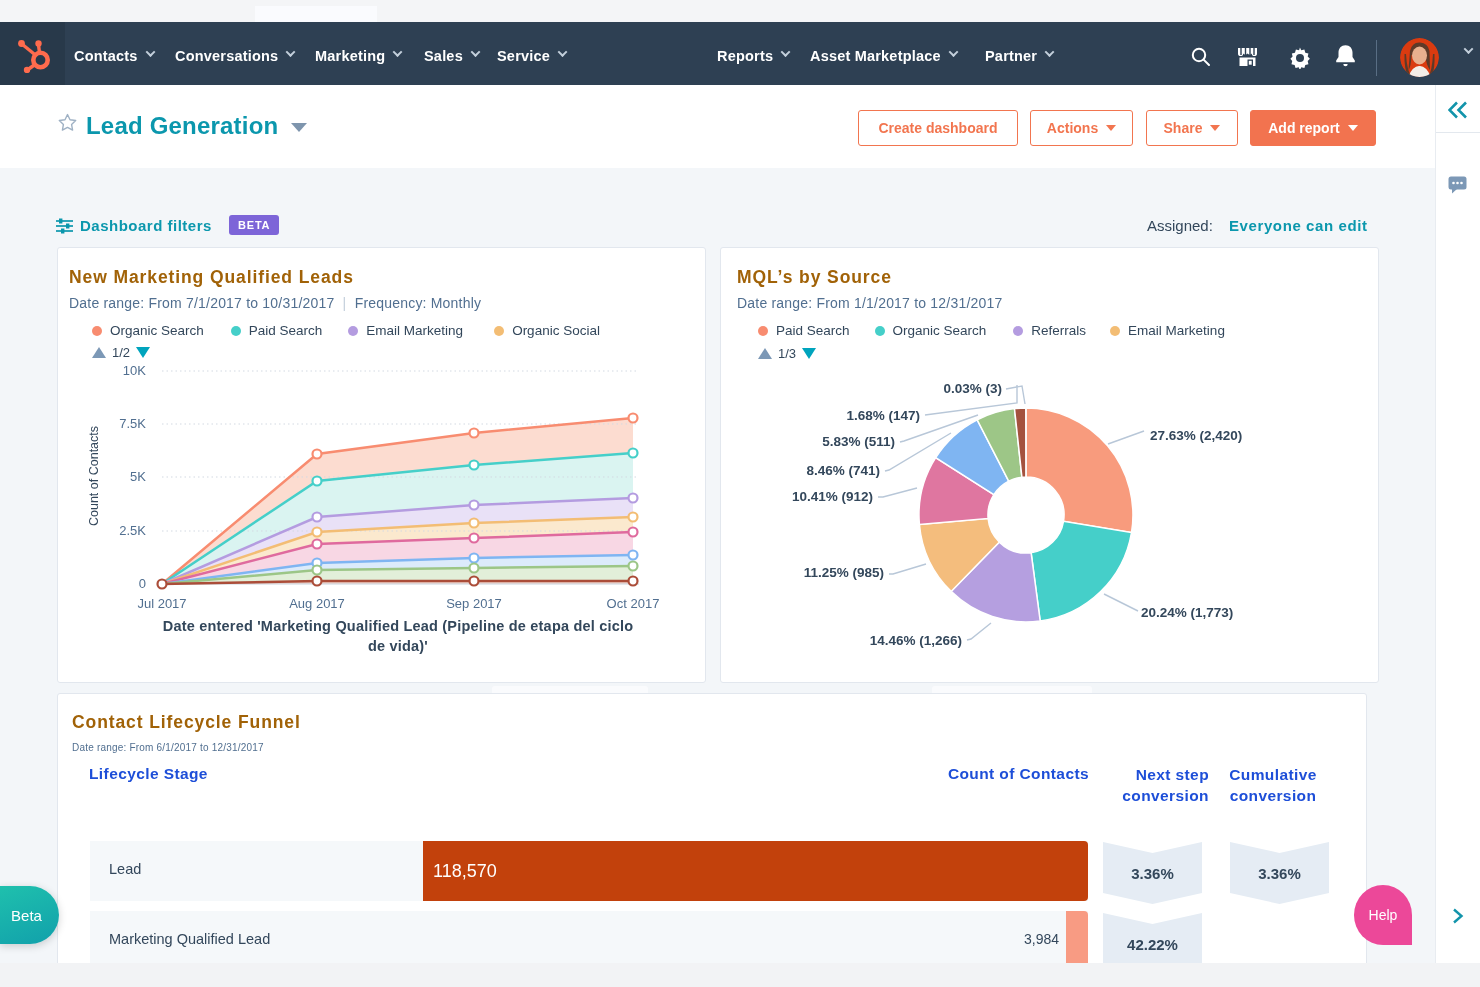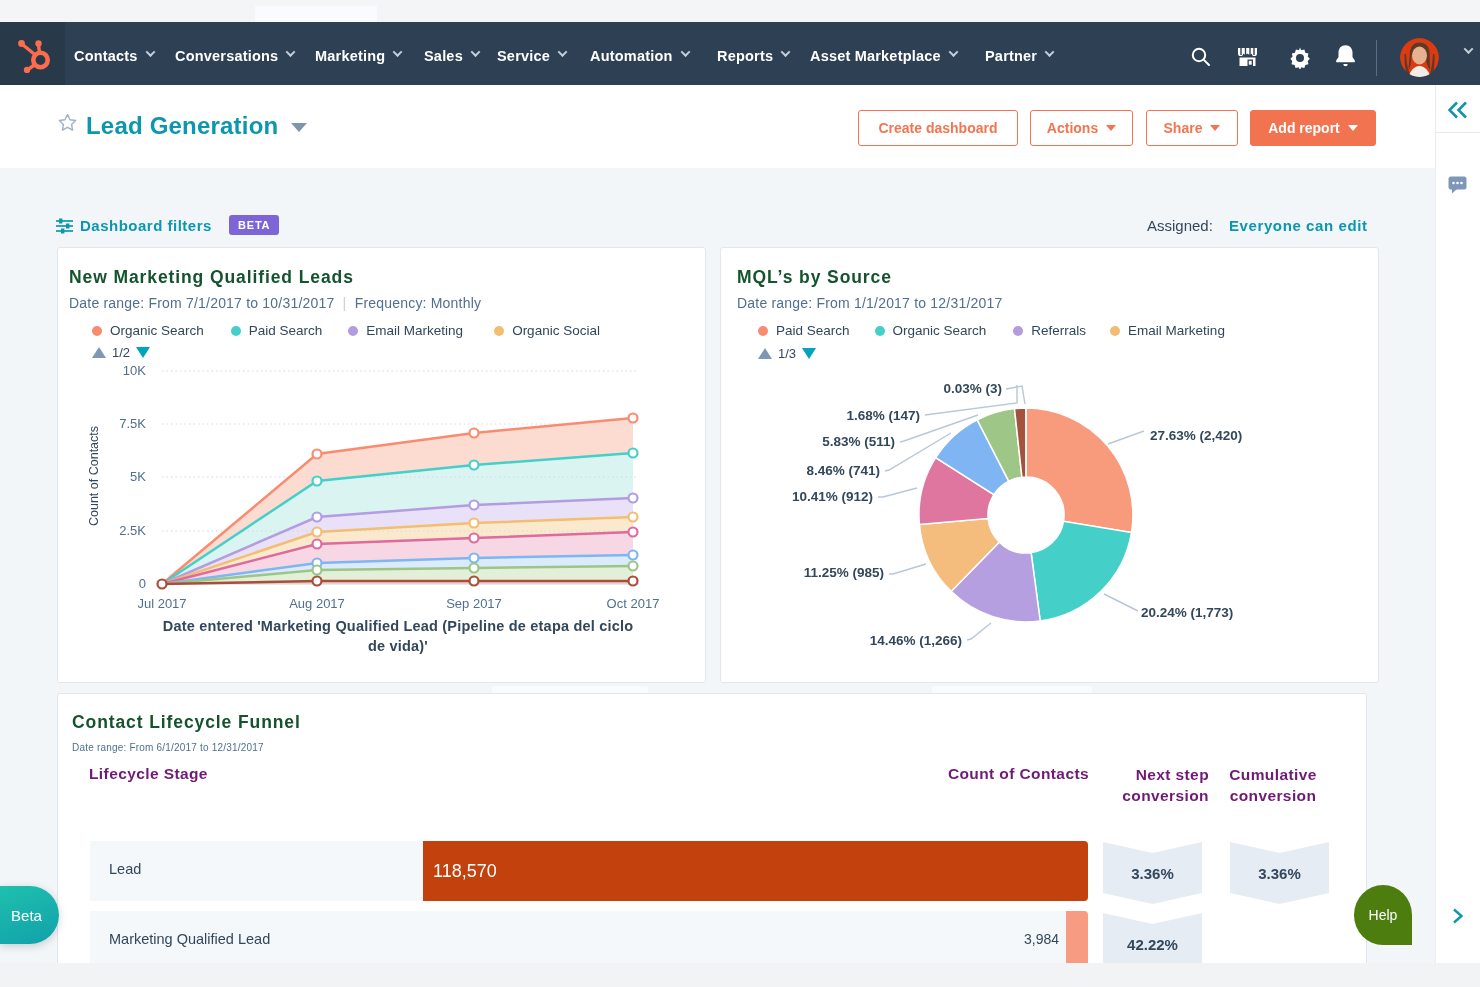--- a/index.html
+++ b/index.html
@@ -23,35 +23,35 @@
 .btn.solid { background:#f2734f; color:#fff; border-color:#f2734f; }
 .dcaret { display:inline-block; width:0; height:0; border-left:5px solid transparent; border-right:5px solid transparent; border-top:6px solid #f2754f; margin-left:8px; }
 .btn.solid .dcaret { border-top-color:#fff; }
 h1 { position:absolute; left:86px; top:112px; font-size:24px; color:#0b97ad; letter-spacing:.2px; }
 #titlecaret { left:291px; top:123px; width:0; height:0; border-left:8px solid transparent; border-right:8px solid transparent; border-top:9px solid #7e95ad; }
 
 .card { position:absolute; background:#fff; border:1px solid #e2e7ee; border-radius:3px; }
 #card1 { left:57px; top:247px; width:649px; height:436px; }
 #card2 { left:720px; top:247px; width:659px; height:436px; }
 #card3 { left:57px; top:693px; width:1310px; height:290px; }
-.ctitle { position:absolute; font-size:17.5px; font-weight:bold; color:#14532d; letter-spacing:.9px; }
+.ctitle { position:absolute; font-size:17.5px; font-weight:bold; color:#a16207; letter-spacing:.9px; }
 .cdate { position:absolute; font-size:14px; color:#516f90; letter-spacing:.2px; }
 .legend { position:absolute; display:flex; font-size:13.5px; color:#33475b; }
 .legend .it { display:flex; align-items:center; }
 .dot { width:10px; height:10px; border-radius:50%; margin-right:8px; }
 .pager { position:absolute; font-size:13px; color:#33475b; display:flex; align-items:center; }
 .tri-up { width:0; height:0; border-left:7px solid transparent; border-right:7px solid transparent; border-bottom:11px solid #7c98b6; margin-right:6px; }
 .tri-dn { width:0; height:0; border-left:7px solid transparent; border-right:7px solid transparent; border-top:11px solid #00a4bd; margin-left:6px; }
 
 .frow { position:absolute; left:32px; background:#f5f8fa; }
-.fhead { position:absolute; font-size:15.5px; font-weight:bold; color:#701a75; letter-spacing:.4px; }
+.fhead { position:absolute; font-size:15.5px; font-weight:bold; color:#1d4ed8; letter-spacing:.4px; }
 .chev { position:absolute; background:#e5ecf4; clip-path:polygon(0% 0%, 50% 17.7%, 100% 0%, 100% 82.3%, 50% 100%, 0% 82.3%); display:flex; align-items:center; justify-content:center; font-weight:bold; font-size:15px; color:#33475b; }
 
 #beta { left:0; top:886px; width:59px; height:58px; background:linear-gradient(160deg,#1fc0ad,#11a0ab); border-radius:0 29px 29px 0; color:#fff; font-size:15px; display:flex; align-items:center; justify-content:center; padding-right:6px; box-shadow:0 2px 8px rgba(0,0,0,.18); z-index:5; }
-#help { left:1354px; top:885px; width:58px; height:60px; background:#4d7c0f; border-radius:50% 50% 0 50%; color:#fff; font-size:14px; display:flex; align-items:center; justify-content:center; z-index:5; }
+#help { left:1354px; top:885px; width:58px; height:60px; background:#ec4899; border-radius:50% 50% 0 50%; color:#fff; font-size:14px; display:flex; align-items:center; justify-content:center; z-index:5; }
 </style>
 </head>
 <body>
 <div id="stage">
   <div class="abs" id="topstrip"></div>
   <div class="abs" id="tabhint"></div>
 
   <div class="abs" id="nav">
     <div class="abs" id="logobox"></div>
     <svg class="abs" style="left:14px;top:17px" width="40" height="34" viewBox="0 0 40 34">
@@ -66,21 +66,20 @@
         <circle cx="24.5" cy="4.5" r="3.2"></circle>
         <circle cx="13" cy="31" r="3.2"></circle>
       </g>
     </svg>
 
     <div class="navitem" style="left:74px">Contacts<span class="ncaret"></span></div>
     <div class="navitem" style="left:175px">Conversations<span class="ncaret"></span></div>
     <div class="navitem" style="left:315px">Marketing<span class="ncaret"></span></div>
     <div class="navitem" style="left:424px">Sales<span class="ncaret"></span></div>
     <div class="navitem" style="left:497px">Service<span class="ncaret"></span></div>
-    <div class="navitem" style="left:590px">Automation<span class="ncaret"></span></div>
     <div class="navitem" style="left:717px">Reports<span class="ncaret"></span></div>
     <div class="navitem" style="left:810px">Asset Marketplace<span class="ncaret"></span></div>
     <div class="navitem" style="left:985px">Partner<span class="ncaret"></span></div>
 
     <svg class="abs" style="left:1189px;top:23px" width="24" height="24" viewBox="0 0 24 24">
       <circle cx="10" cy="10" r="6.2" fill="none" stroke="#fff" stroke-width="2"></circle>
       <line x1="14.6" y1="14.6" x2="20" y2="20" stroke="#fff" stroke-width="2" stroke-linecap="round"></line>
     </svg>
     <svg class="abs" style="left:1235px;top:23px" width="25" height="24" viewBox="0 0 25 24">
       <path d="M3 3h19v5.5a2.6 2.6 0 0 1-5.2 0 2.6 2.6 0 0 1-4.3 0 2.6 2.6 0 0 1-4.3 0A2.6 2.6 0 0 1 3 8.5Z" fill="#fff"></path>

